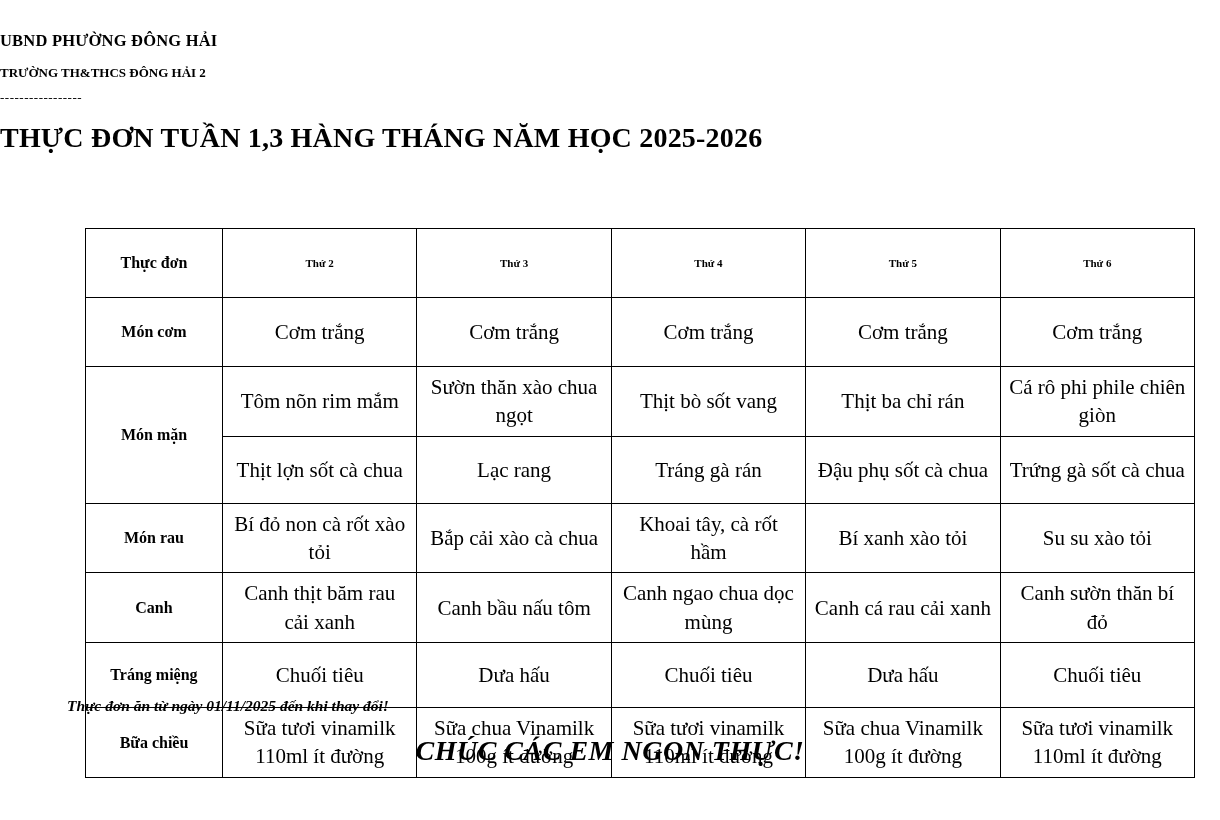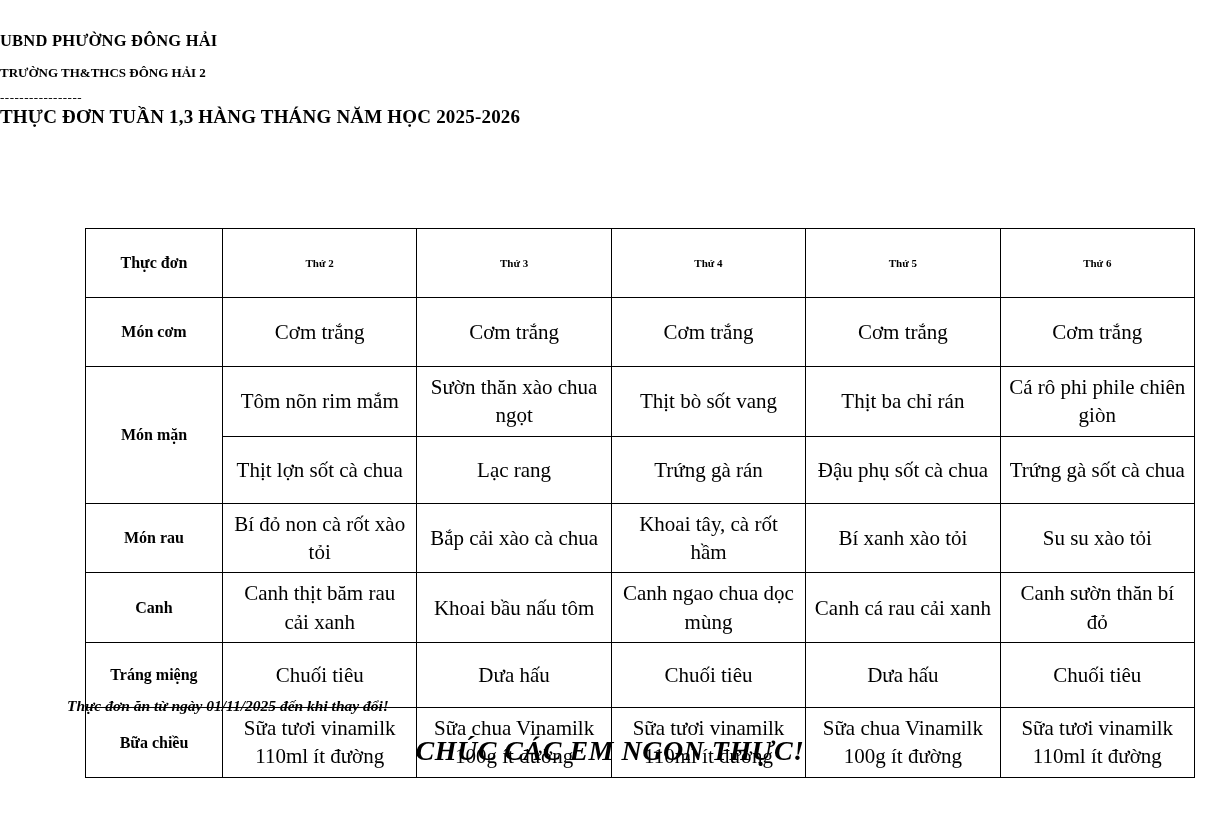--- a/index.html
+++ b/index.html
@@ -35,22 +35,23 @@
     margin-top: 14px;
     line-height: 1.3;
   }
   .divider-dashes {
     font-size: 13px;
     letter-spacing: 0.5px;
     margin-top: 8px;
     color: #000;
   }
   .doc-title {
-    font-size: 19px;
-    font-weight: bold;
+    font-size: 28px;
+    font-weight: bold;
+    margin-top: 16px;
     letter-spacing: 0.2px;
   }
   .table-wrap {
     position: absolute;
     left: 85px;
     top: 228px;
     width: 1110px;
   }
   table.menu {
     border-collapse: collapse;
@@ -142,38 +143,38 @@
           <td class="cell">Tôm nõn rim mắm</td>
           <td class="cell">Sườn thăn xào chua ngọt</td>
           <td class="cell">Thịt bò sốt vang</td>
           <td class="cell">Thịt ba chỉ rán</td>
           <td class="cell">Cá rô phi phile chiên giòn</td>
         </tr>
 
         <tr class="r-man">
           <td class="cell">Thịt lợn sốt cà chua</td>
           <td class="cell">Lạc rang</td>
-          <td class="cell">Trứng gà rán</td>
+          <td class="cell">Tráng gà rán</td>
           <td class="cell">Đậu phụ sốt cà chua</td>
           <td class="cell">Trứng gà sốt cà chua</td>
         </tr>
 
         <tr class="r-rau">
           <td class="rowhead">Món rau</td>
           <td class="cell">Bí đỏ non cà rốt xào tỏi</td>
           <td class="cell">Bắp cải xào cà chua</td>
           <td class="cell">Khoai tây, cà rốt hầm</td>
           <td class="cell">Bí xanh xào tỏi</td>
           <td class="cell">Su su xào tỏi</td>
         </tr>
 
         <tr class="r-canh">
           <td class="rowhead">Canh</td>
           <td class="cell">Canh thịt băm rau cải xanh</td>
-          <td class="cell">Khoai bầu nấu tôm</td>
+          <td class="cell">Canh bầu nấu tôm</td>
           <td class="cell">Canh ngao chua dọc mùng</td>
           <td class="cell">Canh cá rau cải xanh</td>
           <td class="cell">Canh sườn thăn bí đỏ</td>
         </tr>
 
         <tr class="r-trang">
           <td class="rowhead">Tráng miệng</td>
           <td class="cell">Chuối tiêu</td>
           <td class="cell">Dưa hấu</td>
           <td class="cell">Chuối tiêu</td>

